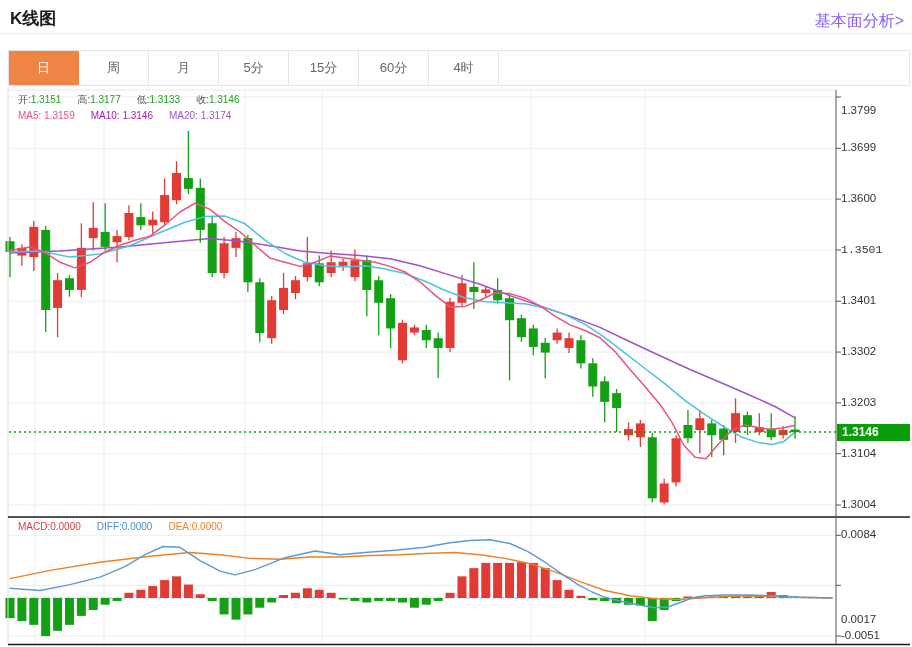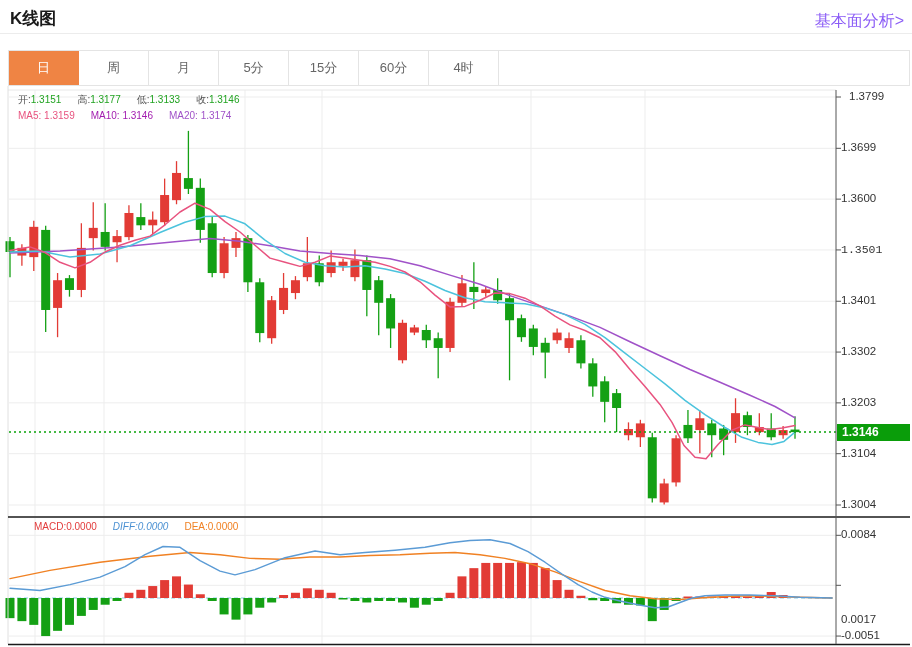--- a/index.html
+++ b/index.html
@@ -284,24 +284,24 @@
     <line x1="836" y1="402.8716981132073" x2="841" y2="402.8716981132073" stroke="#555" stroke-width="1"></line>
     <line x1="836" y1="453.67924528301876" x2="841" y2="453.67924528301876" stroke="#555" stroke-width="1"></line>
     <line x1="836" y1="505.00000000000006" x2="841" y2="505.00000000000006" stroke="#555" stroke-width="1"></line>
     <line x1="836" y1="535.3134328358209" x2="841" y2="535.3134328358209" stroke="#555" stroke-width="1"></line>
     <line x1="836" y1="585.3134328358209" x2="841" y2="585.3134328358209" stroke="#555" stroke-width="1"></line>
     <line x1="836" y1="636.0597014925373" x2="841" y2="636.0597014925373" stroke="#555" stroke-width="1"></line>
   </svg>
 
 <div class="legend-row" style="left:18px;top:93px" id="ohlc-legend"><span class="lg-item"><span style="color: rgb(85, 85, 85);">开:</span><span style="color: rgb(33, 163, 33);">1.3151</span></span><span class="lg-item"><span style="color: rgb(85, 85, 85);">高:</span><span style="color: rgb(33, 163, 33);">1.3177</span></span><span class="lg-item"><span style="color: rgb(85, 85, 85);">低:</span><span style="color: rgb(33, 163, 33);">1.3133</span></span><span class="lg-item"><span style="color: rgb(85, 85, 85);">收:</span><span style="color: rgb(33, 163, 33);">1.3146</span></span></div>
 <div class="legend-row" style="left:18px;top:110px" id="ma-legend"><span class="lg-item" style="color: rgb(232, 83, 127);">MA5: 1.3159</span><span class="lg-item" style="color: #a21caf;">MA10: 1.3146</span><span class="lg-item" style="color: rgb(160, 82, 200);">MA20: 1.3174</span></div>
-<div class="legend-row" style="left:18px;top:521px" id="macd-legend"><span class="lg-item" style="color: rgb(226, 59, 59); margin-left: 16px;">MACD:0.0000</span><span class="lg-item" style="color: rgb(74, 144, 210); font-style: italic;">DIFF:0.0000</span><span class="lg-item" style="color: rgb(240, 129, 35);">DEA:0.0000</span></div>
+<div class="legend-row" style="left:18px;top:521px" id="macd-legend"><span class="lg-item" style="color: rgb(226, 59, 59);">MACD:0.0000</span><span class="lg-item" style="color: rgb(74, 144, 210);">DIFF:0.0000</span><span class="lg-item" style="color: rgb(240, 129, 35);">DEA:0.0000</span></div>
 
 <div id="axis-labels">
-    <div class="axis-label" style="top: 90px; margin-left: 8px;">1.3799</div>
+    <div class="axis-label" style="top: 104px;">1.3799</div>
     <div class="axis-label" style="top: 141.321px;">1.3699</div>
     <div class="axis-label" style="top: 192.128px;">1.3600</div>
     <div class="axis-label" style="top: 242.936px; font-family: Liberation Mono, monospace;">1.3501</div>
     <div class="axis-label" style="top: 294.257px;">1.3401</div>
     <div class="axis-label" style="top: 345.064px;">1.3302</div>
     <div class="axis-label" style="top: 395.872px;">1.3203</div>
     <div class="axis-label" style="top: 446.679px;">1.3104</div>
     <div class="axis-label" style="top: 498px;">1.3004</div>
     <div class="axis-label" style="top: 528.313px;">0.0084</div>
     <div class="axis-label" style="top: 613px;">0.0017</div>

